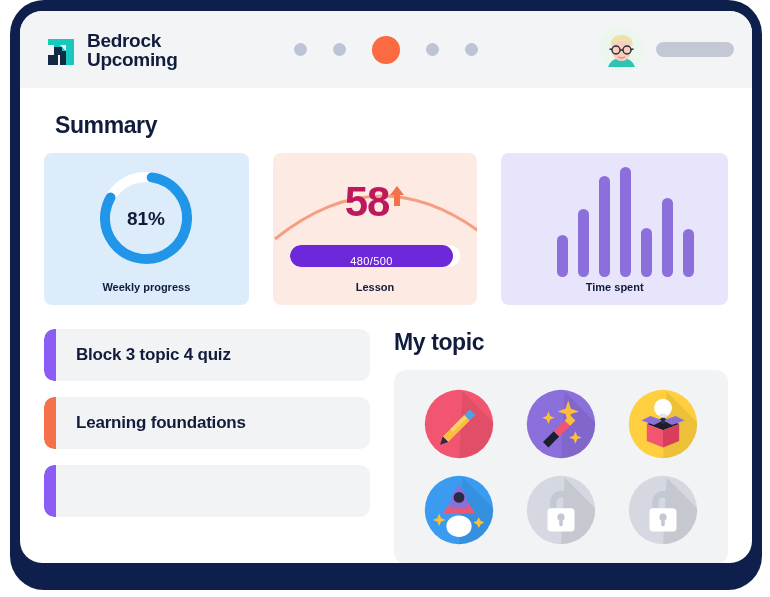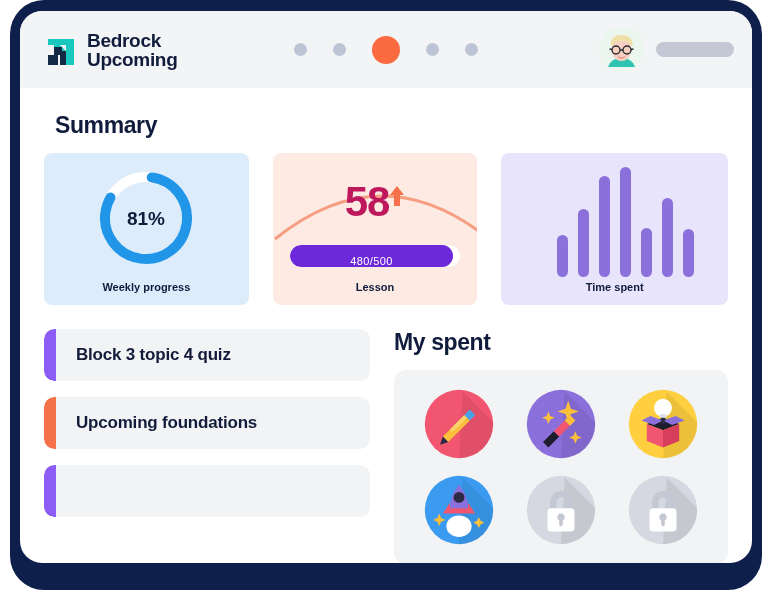--- a/index.html
+++ b/index.html
@@ -277,30 +277,30 @@
       <div class="lower">
 
         <div class="col-upcoming">
           <div id="upcoming-list">
               <div class="task">
                 <div class="task-accent" style="background: rgb(139, 92, 246);"></div>
                 <div class="task-label">Block 3 topic 4 quiz</div>
               </div>
               <div class="task">
                 <div class="task-accent" style="background: rgb(244, 113, 74);"></div>
-                <div class="task-label">Upcoming foundations</div>
+                <div class="task-label">Learning foundations</div>
               </div>
               <div class="task">
                 <div class="task-accent" style="background: rgb(139, 92, 246);"></div>
               </div>
             </div>
         </div>
 
         <div class="col-badges">
-          <div class="section-title">My spent</div>
+          <div class="section-title">My topic</div>
           <div class="badges-panel" id="badges-grid">
               <svg class="badge" viewBox="0 0 80 80">
                 <circle cx="40" cy="40" r="38" fill="#f2556f"></circle>
                 <defs>
                   <clipPath id="clip-badge-pencil">
                     <circle cx="40" cy="40" r="38"></circle>
                   </clipPath>
                 </defs>
                 <path d="M44 4 L80 40 L80 80 L40 80 Z" fill="#000000" fill-opacity="0.07" clip-path="url(#clip-badge-pencil)"></path>
                 <g clip-path="url(#clip-badge-pencil)">

